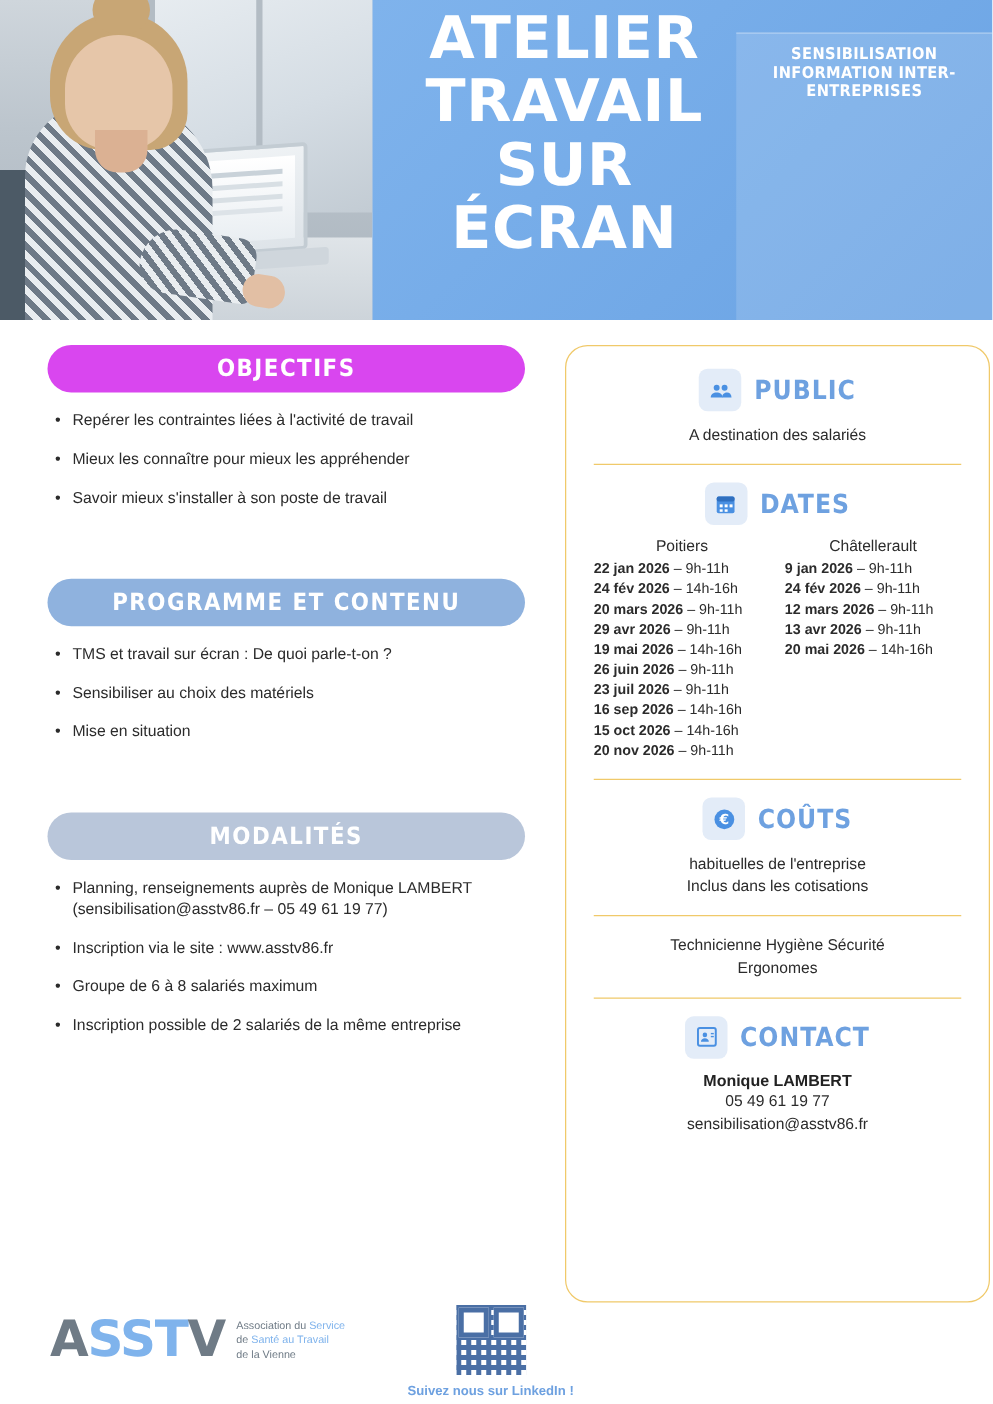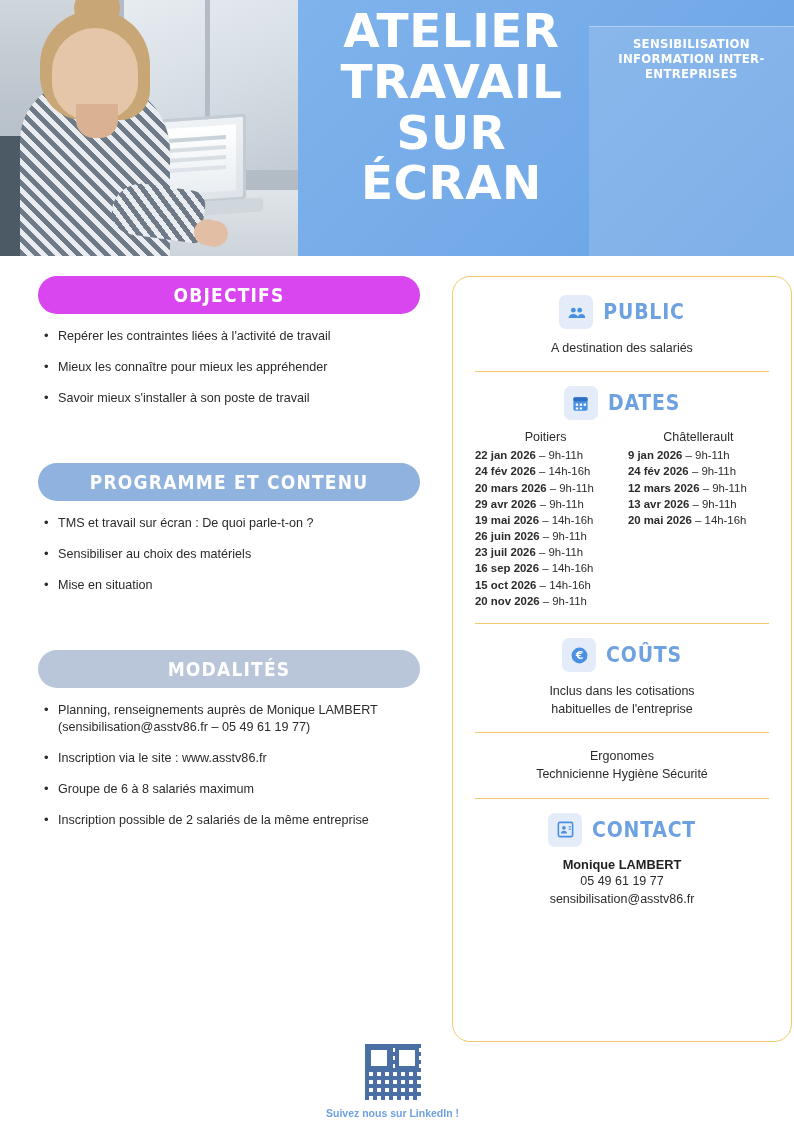--- a/index.html
+++ b/index.html
@@ -459,29 +459,29 @@
     <div class="rc-block">
       <div class="rc-head">
         <span class="rc-icon">
           <svg width="19" height="19" viewBox="0 0 24 24">
             <circle cx="12" cy="12" r="10" fill="#4a90e2"></circle>
             <text x="12" y="17" text-anchor="middle" font-size="14" font-family="DejaVu Sans" fill="#ffffff" font-weight="bold">€</text>
           </svg>
         </span>
         <span class="rc-title">COÛTS</span>
       </div>
+      <div class="rc-text">habituelles de l'entreprise</div>
       <div class="rc-text">Inclus dans les cotisations</div>
-      <div class="rc-text">habituelles de l'entreprise</div>
     </div>
 
     <div class="rc-sep"></div>
 
     <div class="rc-block">
+      <div class="rc-text">Technicienne Hygiène Sécurité</div>
       <div class="rc-text">Ergonomes</div>
-      <div class="rc-text">Technicienne Hygiène Sécurité</div>
     </div>
 
     <div class="rc-sep"></div>
 
     <div class="rc-block">
       <div class="rc-head">
         <span class="rc-icon">
           <svg width="19" height="19" viewBox="0 0 24 24" fill="#4a90e2">
             <rect x="3" y="3" width="18" height="18" rx="2" fill="none" stroke="#4a90e2" stroke-width="2"></rect>
             <circle cx="10" cy="10" r="2.3"></circle>
@@ -493,20 +493,30 @@
         <span class="rc-title">CONTACT</span>
       </div>
       <div class="contact-name">Monique LAMBERT</div>
       <div class="rc-text">05 49 61 19 77</div>
       <div class="rc-text">sensibilisation@asstv86.fr</div>
     </div>
   </div>
 
   <div class="footer">
 
+    <div class="logo">
+      <div class="logo-mark">
+        <span class="a">A</span><span class="sst">SST</span><span class="v">V</span>
+      </div>
+      <div class="logo-text">
+        <div><span>Association du </span><span class="hl">Service</span></div>
+        <div><span>de </span><span class="hl">Santé au Travail</span></div>
+        <div>de la Vienne</div>
+      </div>
+    </div>
 
     <div class="qr-wrap">
       <div class="qr"></div>
       <div class="qr-caption">Suivez nous sur LinkedIn !</div>
     </div>
   </div>
 
 </div>
 
 </body></html>

